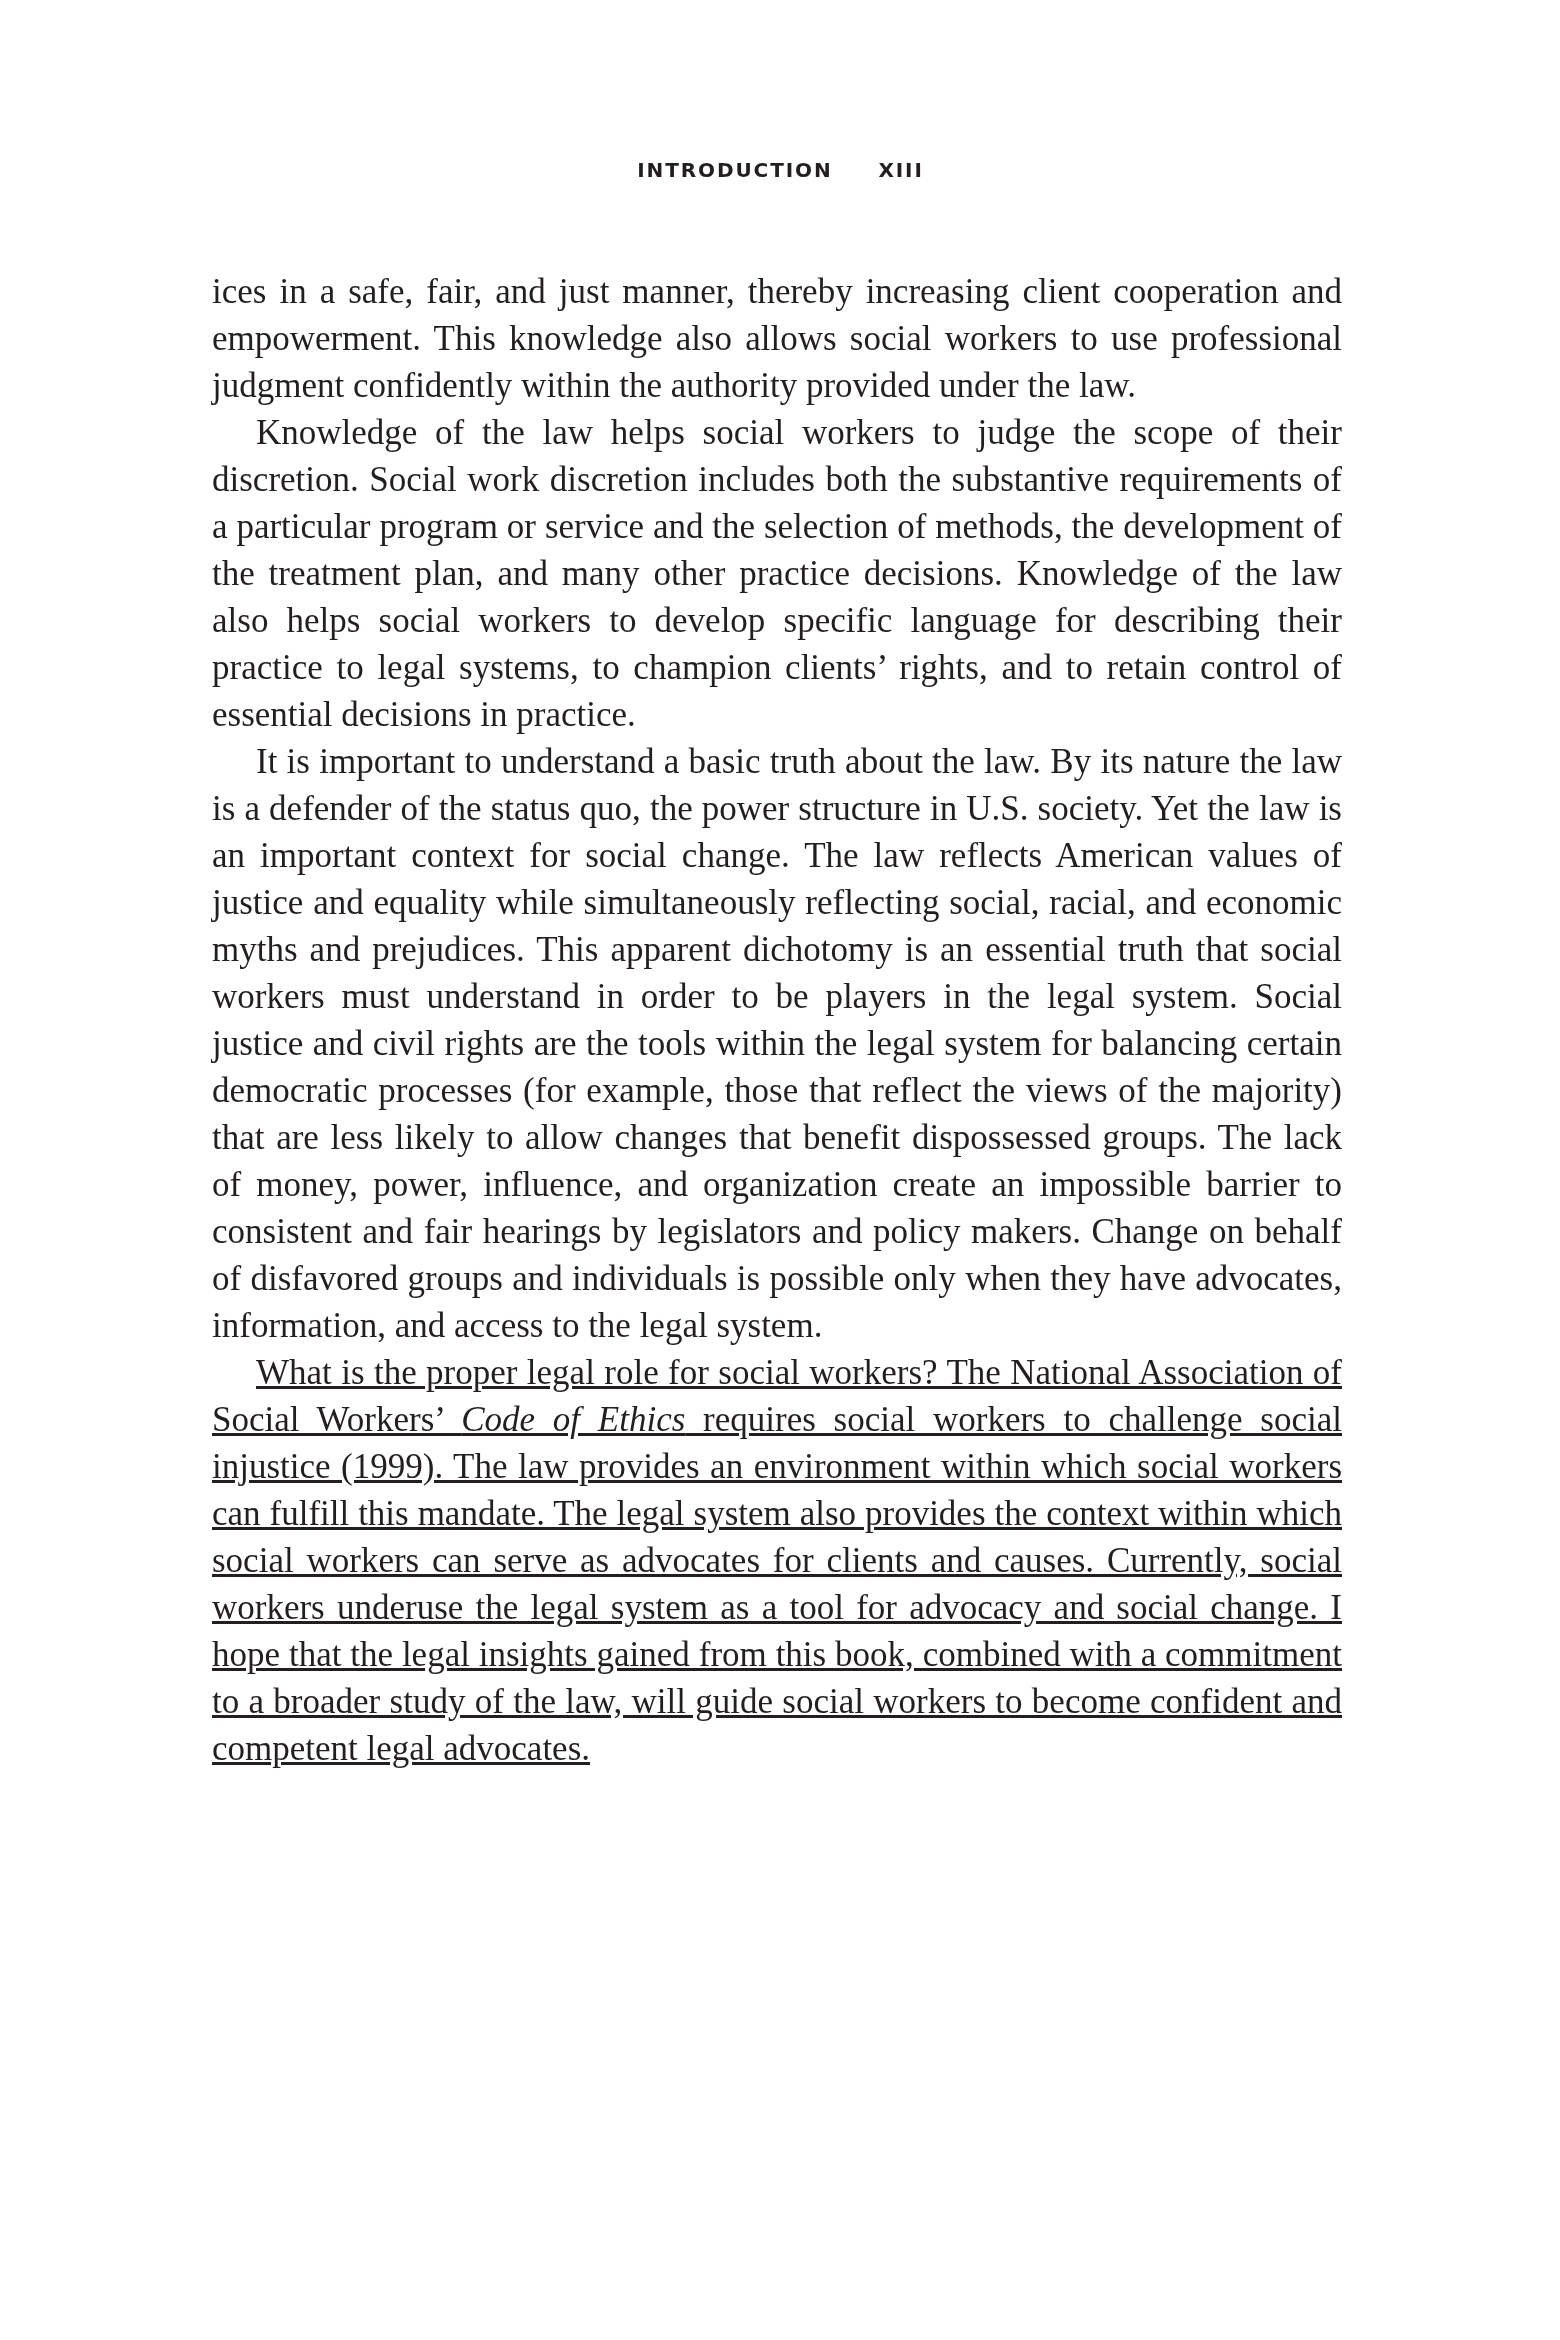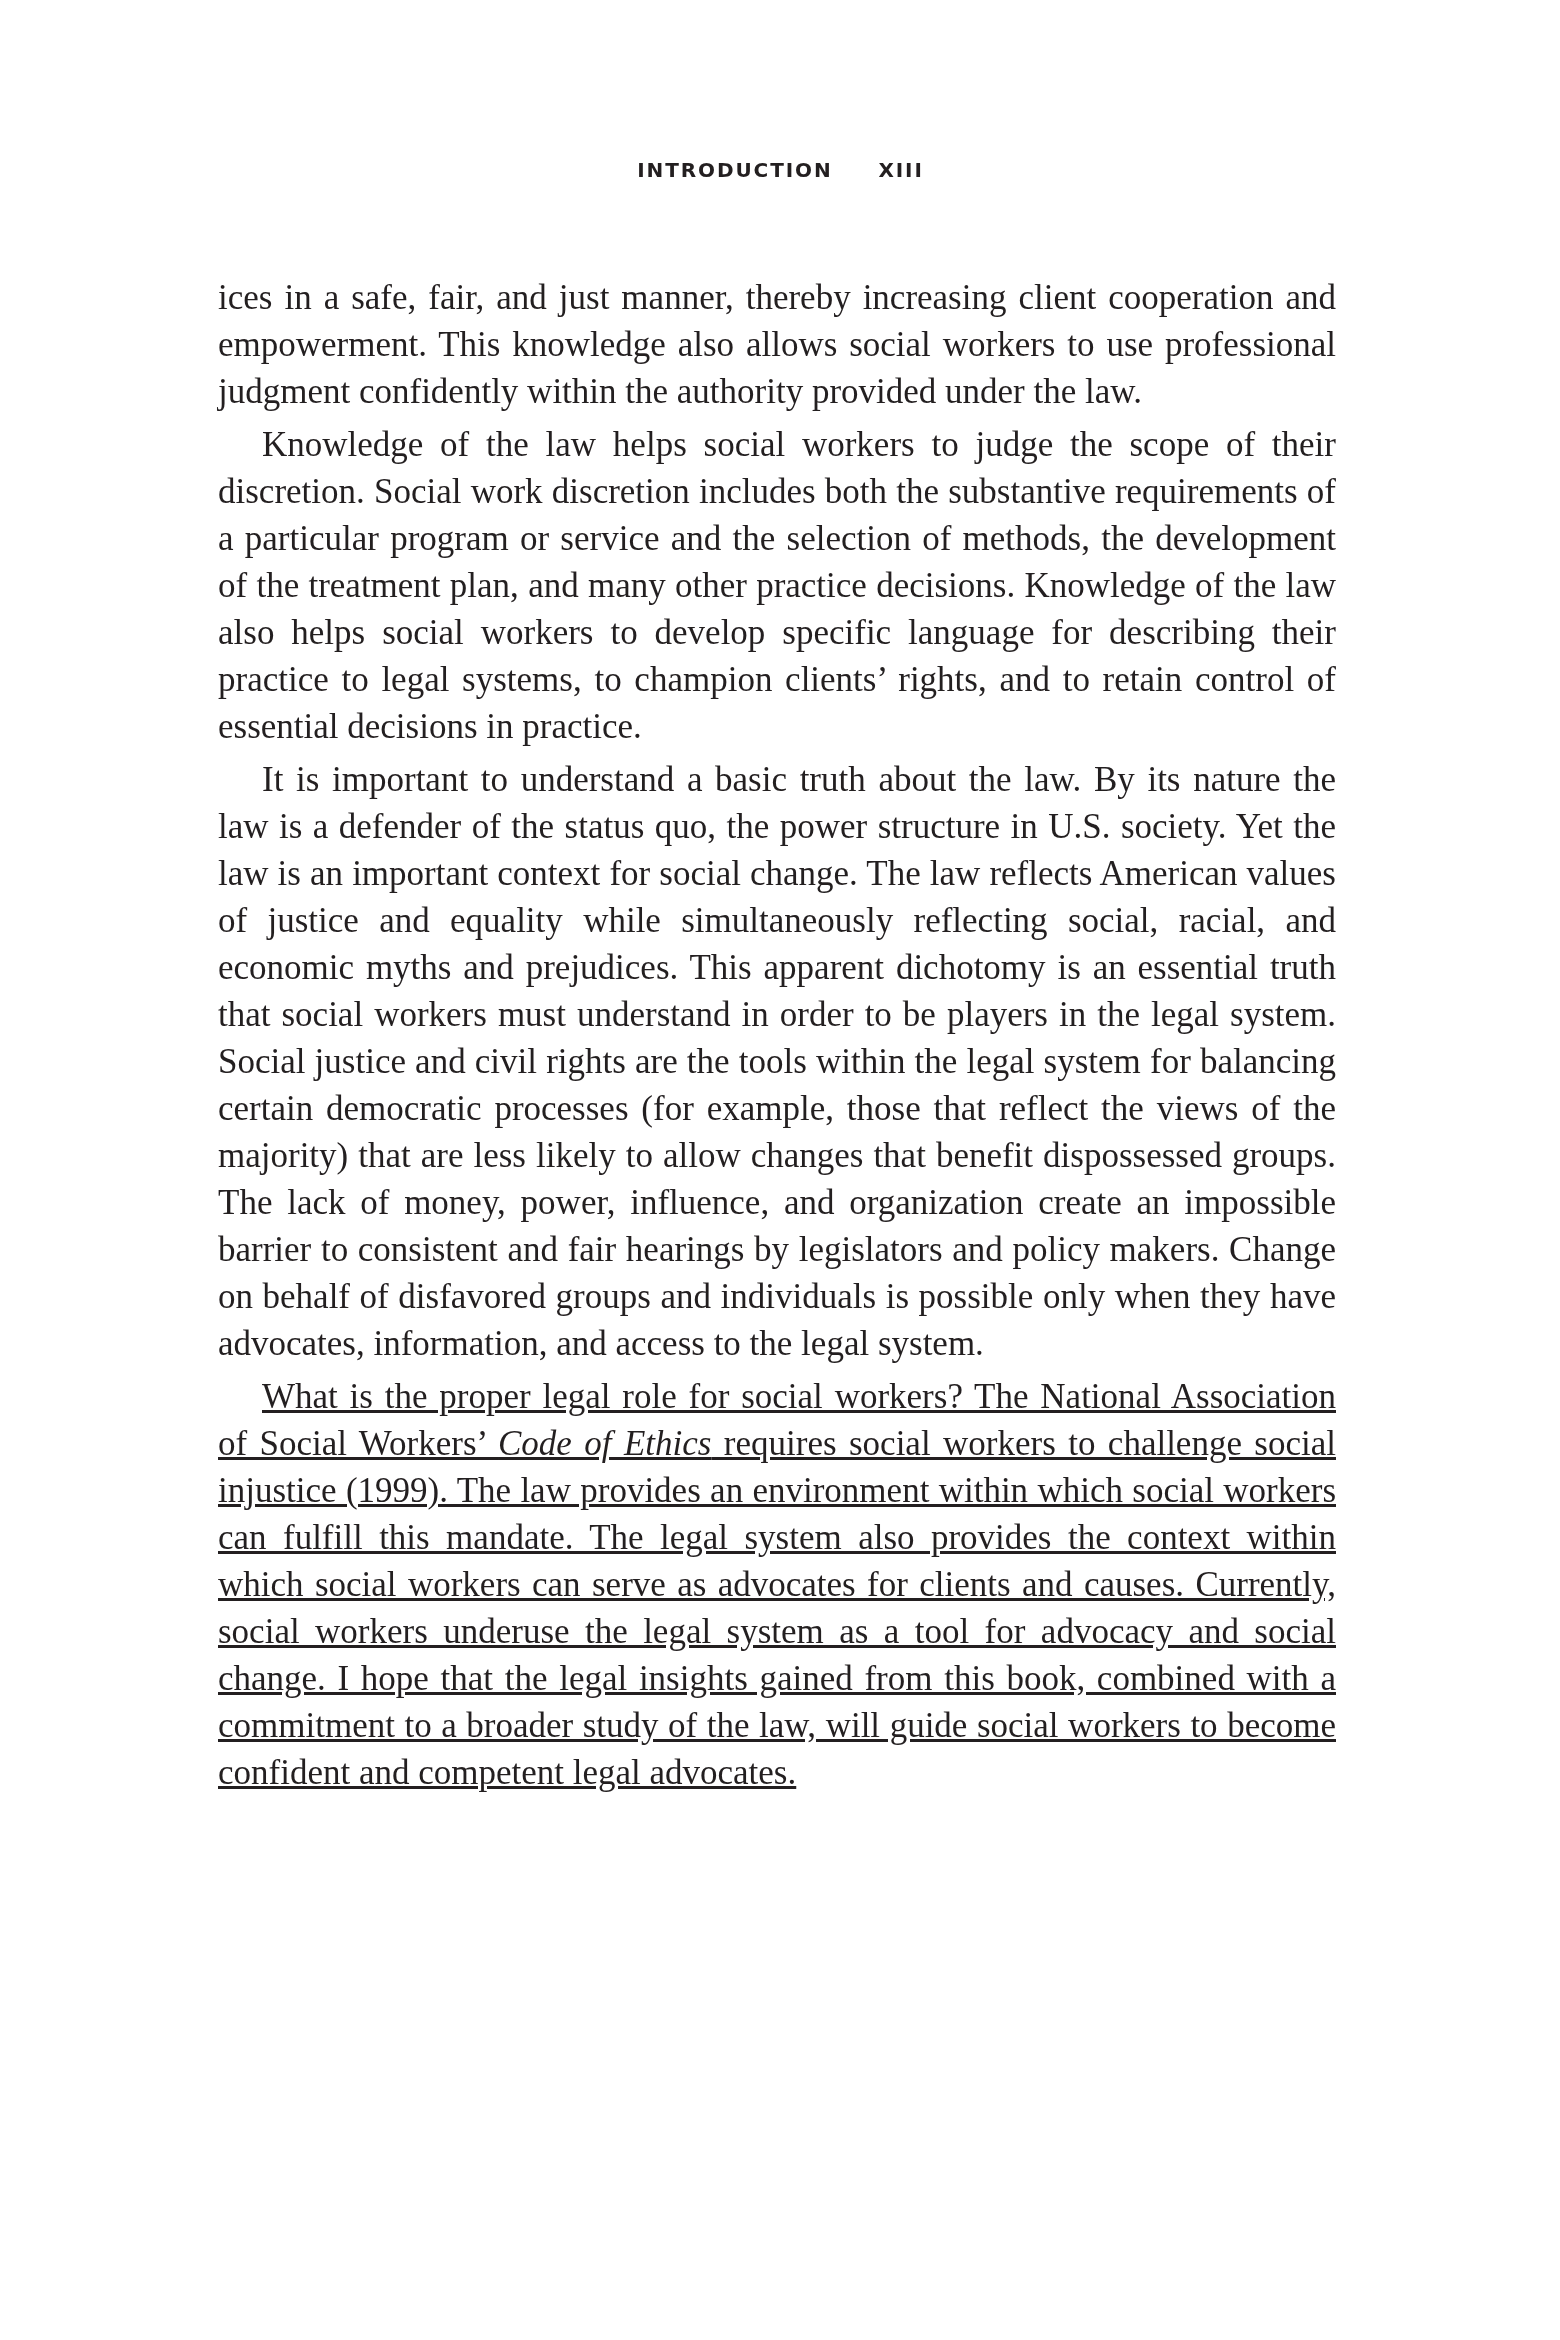--- a/index.html
+++ b/index.html
@@ -10,21 +10,21 @@
     font-family: "DejaVu Sans", sans-serif; font-weight: bold;
     font-size: 20px; letter-spacing: 1.9px; color: #231f20;
   }
   .running-head .title { margin-right: 37px; }
   .text-block {
     position: absolute; top: 268px; left: 212px; width: 1130px;
     font-family: "Liberation Serif", serif;
     font-size: 35px; line-height: 47px; color: #231f20;
     text-align: justify; hyphens: manual;
   }
-  .text-block p { margin: 6px; }
+  .text-block p { margin: 0; }
   .text-block p.indent { text-indent: 44px; }
   .text-block p:last-child { text-align-last: left; text-decoration: underline; }
   em { font-style: italic; }
 </style>
 </head>
 <body>
 
 <div class="running-head">
   <span class="title">INTRODUCTION</span>
   <span class="page-num">XIII</span>

